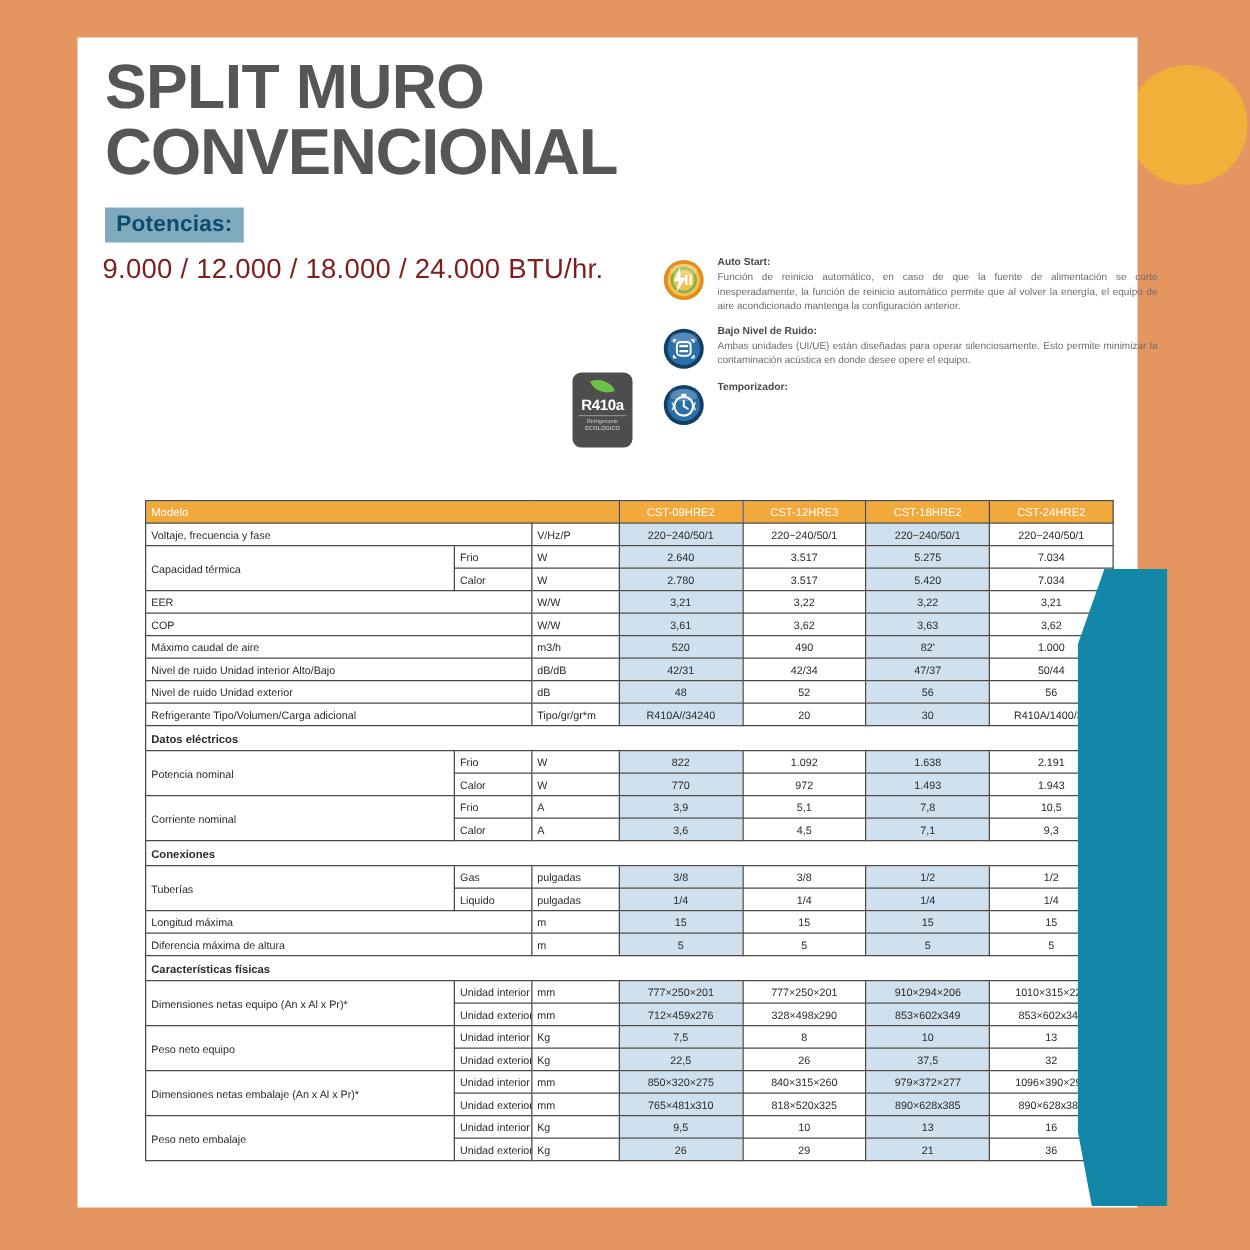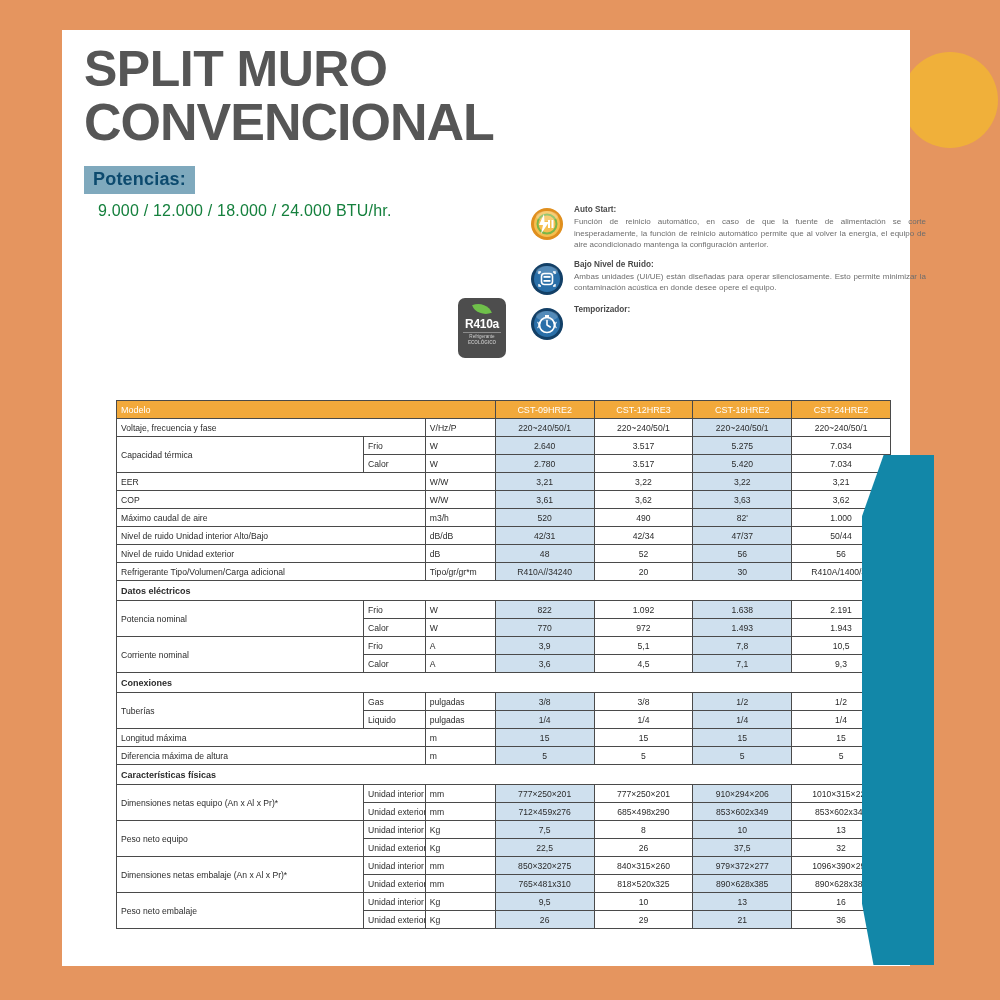--- a/index.html
+++ b/index.html
@@ -79,23 +79,23 @@
     background: #7fa9bd;
     color: #0c4a6e;
     font-size: 18px;
     font-weight: bold;
     padding: 3px 9px 4px 9px;
     letter-spacing: 0.2px;
   }
   .btu-line {
     position: absolute;
     top: 172px;
-    left: 36px;
-    font-size: 16px;
-    color: #15803d;
+    left: 20px;
+    font-size: 22px;
+    color: #7f1d1d;
     letter-spacing: 0.2px;
   }
 
   
   .features {
     position: absolute;
     top: 175px;
     left: 468px;
     width: 396px;
   }
@@ -474,21 +474,21 @@
               <td>mm</td>
               <td class="val tint">777×250×201</td>
               <td class="val">777×250×201</td>
               <td class="val tint">910×294×206</td>
               <td class="val">1010×315×220</td>
             </tr>
             <tr>
               <td>Unidad exterior</td>
               <td>mm</td>
               <td class="val tint">712×459x276</td>
-              <td class="val">685×498x290</td>
+              <td class="val">328×498x290</td>
               <td class="val tint">853×602x349</td>
               <td class="val">853×602x349</td>
             </tr>
             <tr>
               <td rowspan="2">Peso neto equipo</td>
               <td>Unidad interior</td>
               <td>Kg</td>
               <td class="val tint">7,5</td>
               <td class="val">8</td>
               <td class="val tint">10</td>

